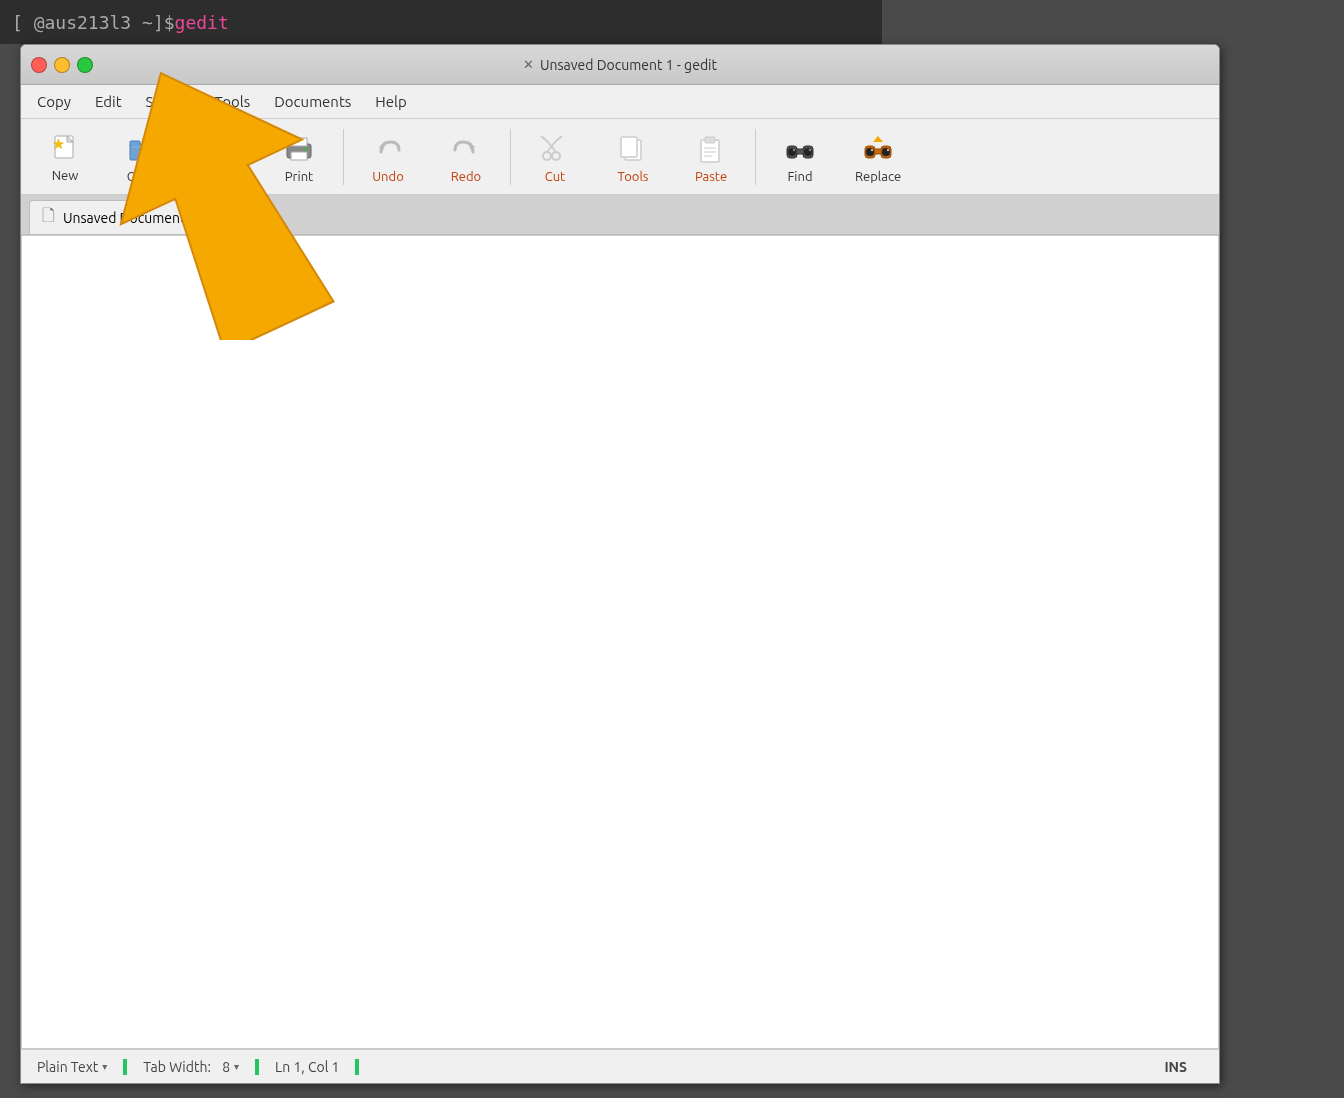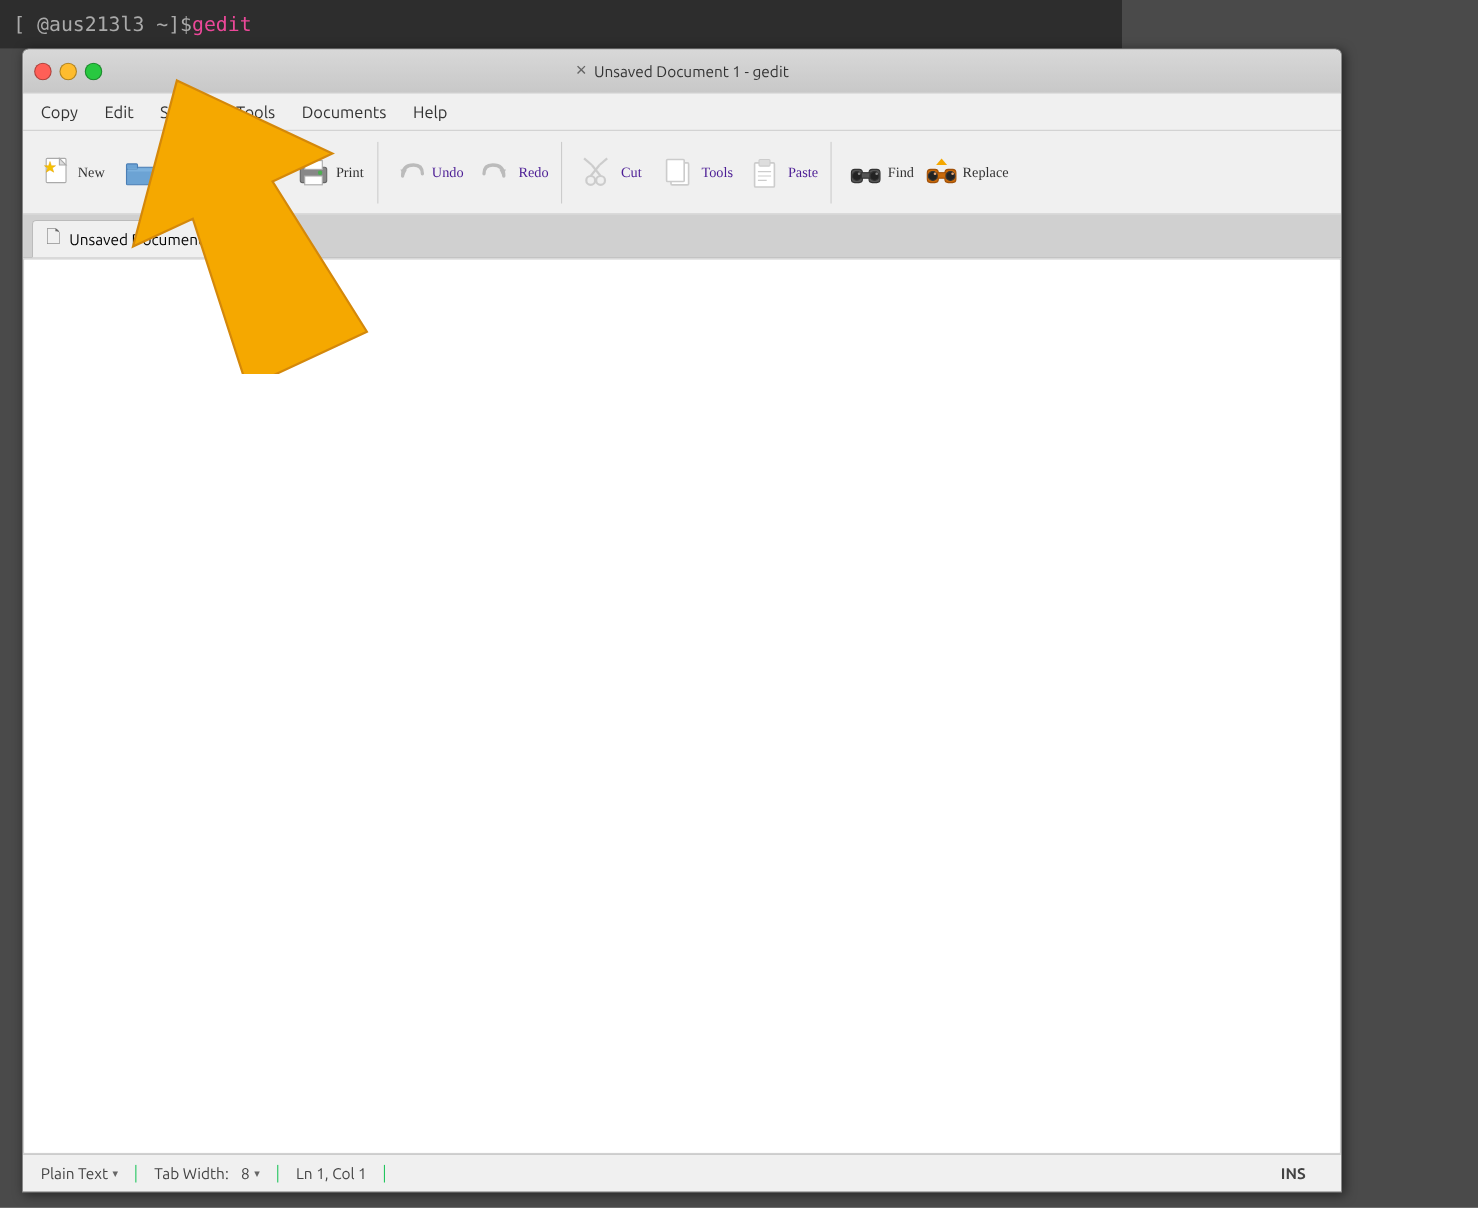--- a/index.html
+++ b/index.html
@@ -18,21 +18,21 @@
       color: #e0e0e0;
       font-family: 'DejaVu Sans Mono', 'Courier New', monospace;
       font-size: 18px;
       padding: 6px 12px;
       height: 44px;
       display: flex;
       align-items: center;
       position: absolute;
       top: 0;
       left: 0;
-      width: 1020px;
+      width: 882px;
     }
 
     .terminal-prompt {
       color: #aaaaaa;
     }
     .terminal-cmd {
       color: #ec4899;
     }
 
     
@@ -125,35 +125,34 @@
       border-bottom: 1px solid #ccc;
       height: 76px;
       display: flex;
       align-items: center;
       padding: 4px 6px;
       gap: 2px;
     }
 
     .toolbar-btn {
       display: flex;
-      flex-direction: row;
+      flex-direction: column;
       align-items: center;
       justify-content: center;
       width: 76px;
       height: 68px;
       cursor: pointer;
       border-radius: 4px;
       border: 1px solid transparent;
       font-size: 13px;
       color: #333;
       gap: 2px;
-      font-family: Liberation Serif, serif;
     }
     .toolbar-btn.disabled {
-      color: #4c1d95;
+      color: #c2410c;
       cursor: default;
     }
 
     .toolbar-separator {
       width: 1px;
       height: 56px;
       background: #ccc;
       margin: 0 4px;
     }
 
@@ -235,21 +234,21 @@
       font-size: 14px;
       color: #444;
       gap: 0;
     }
 
     .status-section {
       display: flex;
       align-items: center;
       gap: 4px;
       padding: 0 16px;
-      border-right: 1px solid #22c55e;
+      border-right: 4px solid #22c55e;
     }
     .status-section:first-child {
       padding-left: 0;
     }
     .status-section:last-child {
       border-right: none;
       margin-left: auto;
       font-weight: bold;
     }
 

